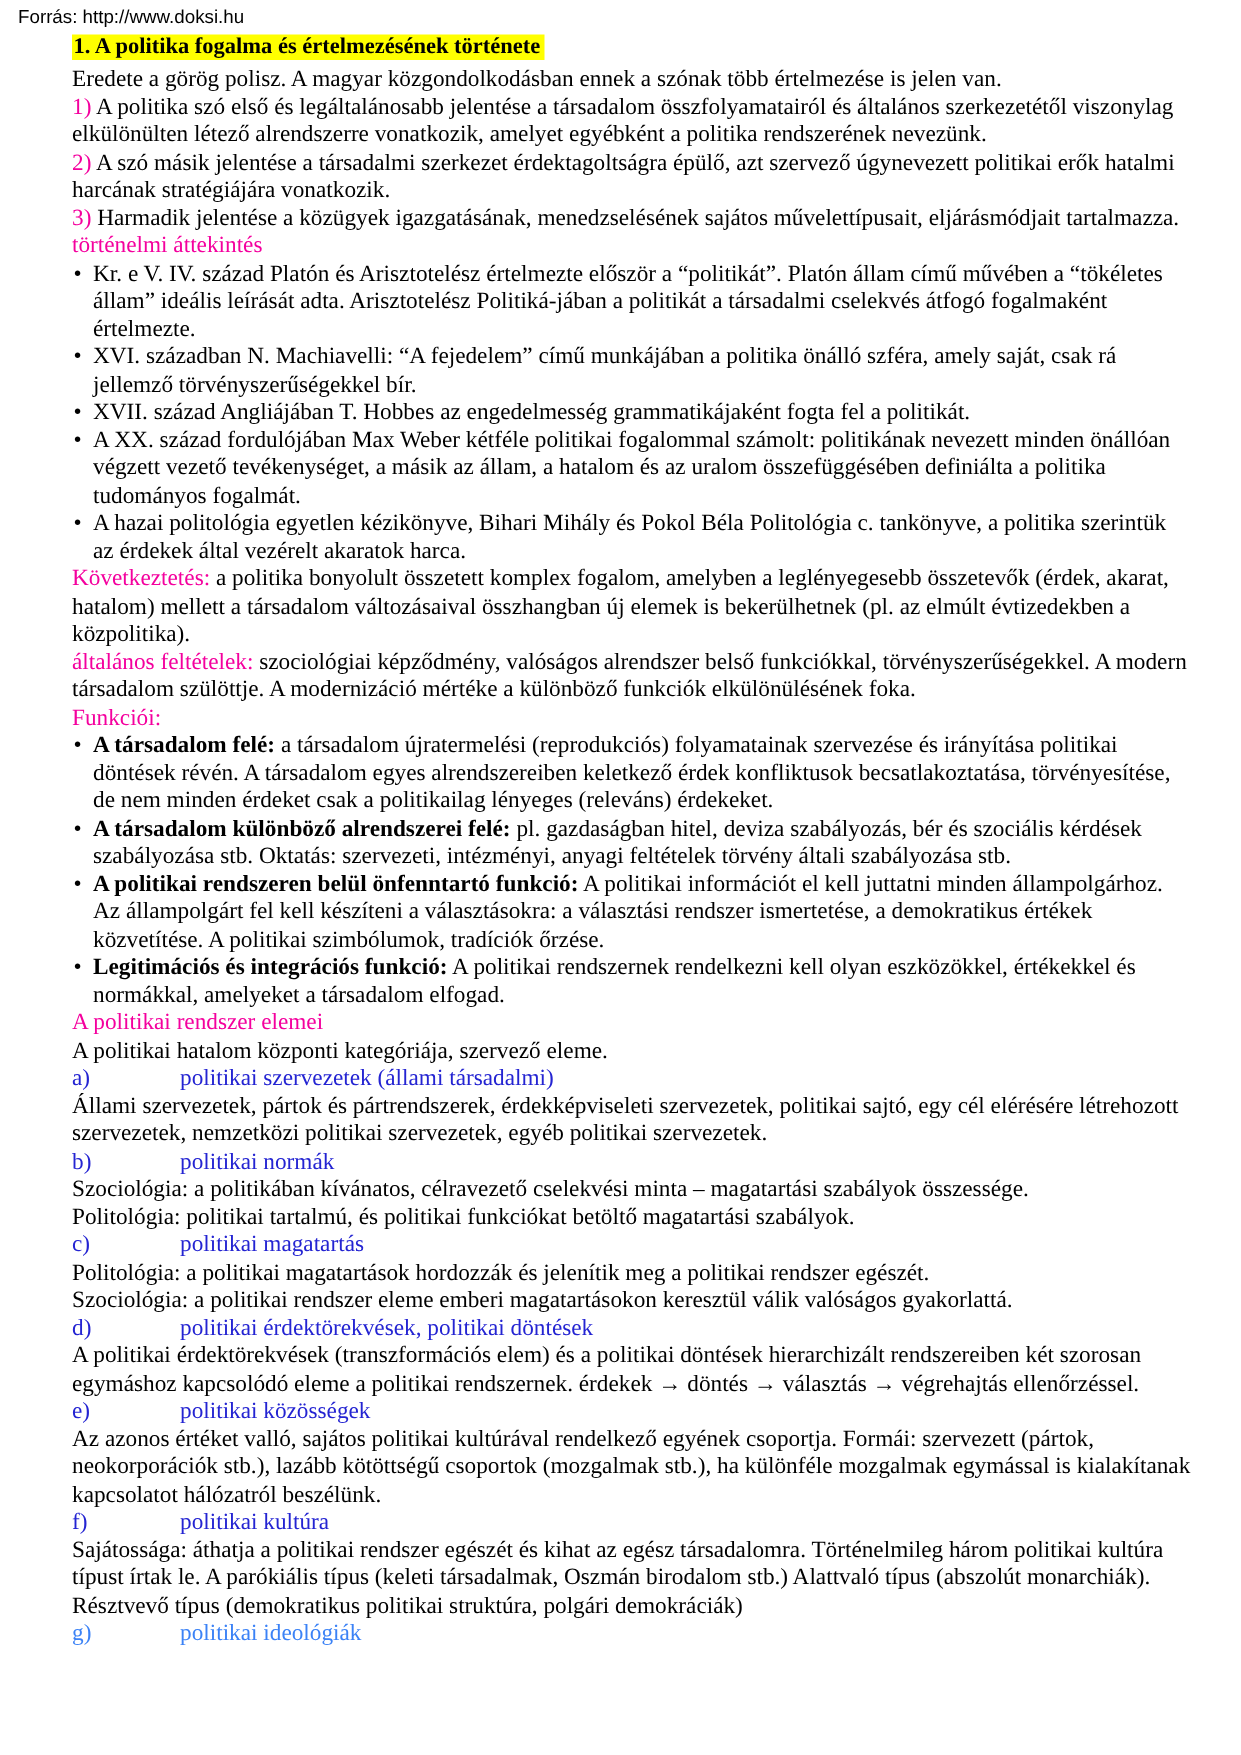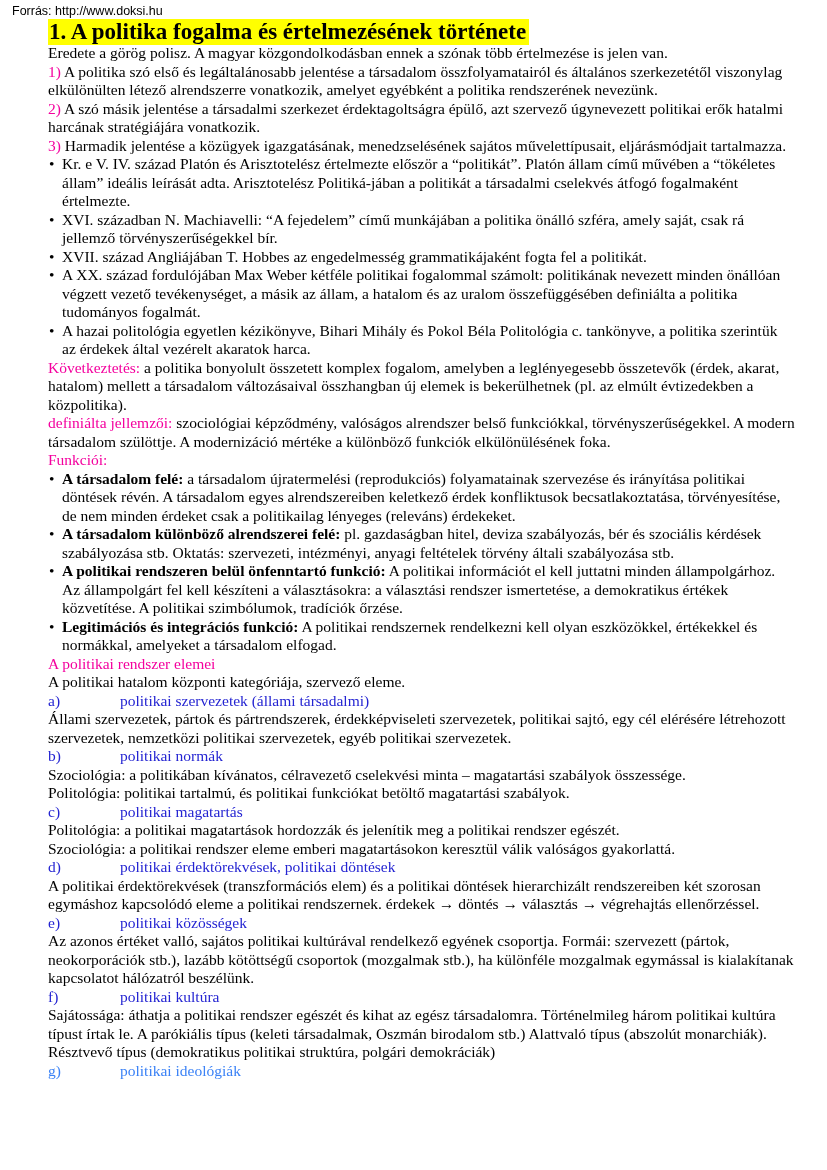--- a/index.html
+++ b/index.html
@@ -18,21 +18,21 @@
     font-family: "Liberation Sans", sans-serif;
     font-size: 12.5px;
     line-height: 15px;
     padding: 4px 0 0 12px;
     color: #000000;
   }
   .content {
     margin: 2px 32px 0 48px;
   }
   .heading {
-    font-size: 23px;
+    font-size: 15px;
     font-weight: bold;
     line-height: 21px;
     margin: 1px 0 2px 0;
   }
   .content .heading:not(:first-child) {
     margin-top: 11px;
     margin-bottom: 4px;
   }
   .heading .highlight {
     padding: 0 3px 1px 1px;
@@ -58,27 +58,28 @@
 <body>
 
 <div class="page">
   <div class="source-line">Forrás: http://www.doksi.hu</div>
   <div class="content">
       <div class="heading"><span class="highlight" style="background: rgb(255, 255, 0);">1. A politika fogalma és értelmezésének története</span></div>
       <div class="para"><span>Eredete a görög polisz. A magyar közgondolkodásban ennek a szónak több értelmezése is jelen van.</span></div>
       <div class="para"><span style="color: rgb(244, 0, 158);">1) </span><span>A politika szó első és legáltalánosabb jelentése a társadalom összfolyamatairól és általános szerkezetétől viszonylag elkülönülten létező alrendszerre vonatkozik, amelyet egyébként a politika rendszerének nevezünk.</span></div>
       <div class="para"><span style="color: rgb(244, 0, 158);">2) </span><span>A szó másik jelentése a társadalmi szerkezet érdektagoltságra épülő, azt szervező úgynevezett politikai erők hatalmi harcának stratégiájára vonatkozik.</span></div>
       <div class="para"><span style="color: rgb(244, 0, 158);">3) </span><span>Harmadik jelentése a közügyek igazgatásának, menedzselésének sajátos művelettípusait, eljárásmódjait tartalmazza.</span></div>
+      <div class="para"><span style="color: rgb(244, 0, 158);">történelmi áttekintés</span></div>
       <div class="bullet"><span class="marker">•</span><span>Kr. e V. IV. század Platón és Arisztotelész értelmezte először a “politikát”. Platón állam című művében a “tökéletes állam” ideális leírását adta. Arisztotelész Politiká-jában a politikát a társadalmi cselekvés átfogó fogalmaként értelmezte.</span></div>
       <div class="bullet"><span class="marker">•</span><span>XVI. században N. Machiavelli: “A fejedelem” című munkájában a politika önálló szféra, amely saját, csak rá jellemző törvényszerűségekkel bír.</span></div>
       <div class="bullet"><span class="marker">•</span><span>XVII. század Angliájában T. Hobbes az engedelmesség grammatikájaként fogta fel a politikát.</span></div>
       <div class="bullet"><span class="marker">•</span><span>A XX. század fordulójában Max Weber kétféle politikai fogalommal számolt: politikának nevezett minden önállóan végzett vezető tevékenységet, a másik az állam, a hatalom és az uralom összefüggésében definiálta a politika tudományos fogalmát.</span></div>
       <div class="bullet"><span class="marker">•</span><span>A hazai politológia egyetlen kézikönyve, Bihari Mihály és Pokol Béla Politológia c. tankönyve, a politika szerintük az érdekek által vezérelt akaratok harca.</span></div>
       <div class="para"><span style="color: rgb(244, 0, 158);">Következtetés:</span><span> a politika bonyolult összetett komplex fogalom, amelyben a leglényegesebb összetevők (érdek, akarat, hatalom) mellett a társadalom változásaival összhangban új elemek is bekerülhetnek (pl. az elmúlt évtizedekben a közpolitika).</span></div>
-      <div class="para"><span style="color: rgb(244, 0, 158);">definiálta jellemzői:</span><span>  szociológiai képződmény, valóságos alrendszer belső funkciókkal, törvényszerűségekkel. A modern társadalom szülöttje. A modernizáció mértéke a különböző funkciók elkülönülésének foka.</span></div>
+      <div class="para"><span style="color: rgb(244, 0, 158);">általános feltételek:</span><span>  szociológiai képződmény, valóságos alrendszer belső funkciókkal, törvényszerűségekkel. A modern társadalom szülöttje. A modernizáció mértéke a különböző funkciók elkülönülésének foka.</span></div>
       <div class="para"><span style="color: rgb(244, 0, 158);">Funkciói:</span></div>
       <div class="bullet"><span class="marker">•</span><span style="font-weight: bold;">A társadalom felé:</span><span> a társadalom újratermelési (reprodukciós) folyamatainak szervezése és irányítása politikai döntések révén. A társadalom egyes alrendszereiben keletkező érdek konfliktusok becsatlakoztatása, törvényesítése, de nem minden érdeket csak a politikailag lényeges (releváns) érdekeket.</span></div>
       <div class="bullet"><span class="marker">•</span><span style="font-weight: bold;">A társadalom különböző alrendszerei felé:</span><span> pl. gazdaságban hitel, deviza szabályozás, bér és szociális kérdések szabályozása stb. Oktatás: szervezeti, intézményi, anyagi feltételek törvény általi szabályozása stb.</span></div>
       <div class="bullet"><span class="marker">•</span><span style="font-weight: bold;">A politikai rendszeren belül önfenntartó funkció:</span><span> A politikai információt el kell juttatni minden állampolgárhoz. Az állampolgárt fel kell készíteni a választásokra: a választási rendszer ismertetése, a demokratikus értékek közvetítése. A politikai szimbólumok, tradíciók őrzése.</span></div>
       <div class="bullet"><span class="marker">•</span><span style="font-weight: bold;">Legitimációs és integrációs funkció:</span><span> A politikai rendszernek rendelkezni kell olyan eszközökkel, értékekkel és normákkal, amelyeket a társadalom elfogad.</span></div>
       <div class="para"><span style="color: rgb(244, 0, 158);">A politikai rendszer elemei</span></div>
       <div class="para"><span>A politikai hatalom központi kategóriája, szervező eleme.</span></div>
       <div class="letter-item" style="color: rgb(36, 36, 210);"><span class="letter">a)</span><span>politikai szervezetek (állami társadalmi)</span></div>
       <div class="para"><span>Állami szervezetek, pártok és pártrendszerek, érdekképviseleti szervezetek, politikai sajtó, egy cél elérésére létrehozott szervezetek, nemzetközi politikai szervezetek, egyéb politikai szervezetek.</span></div>
       <div class="letter-item" style="color: rgb(36, 36, 210);"><span class="letter">b)</span><span>politikai normák</span></div>

